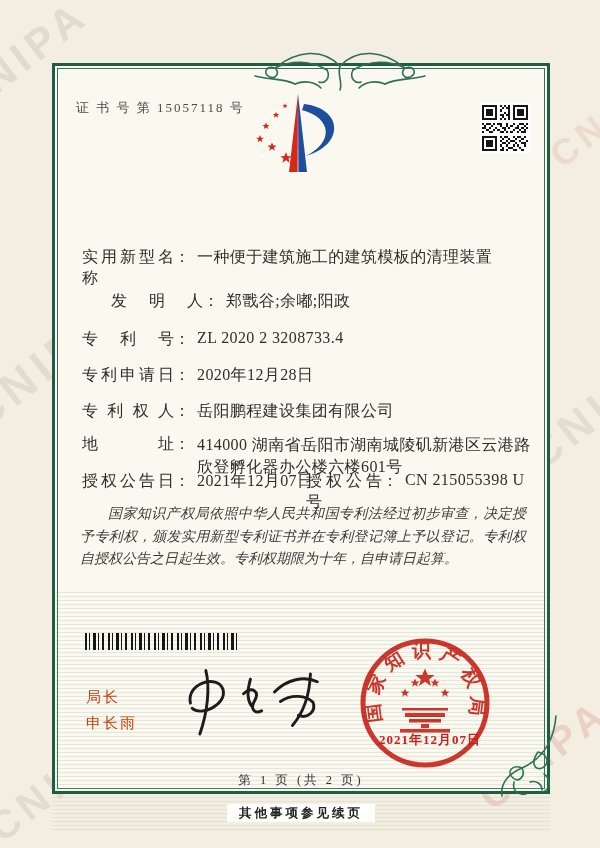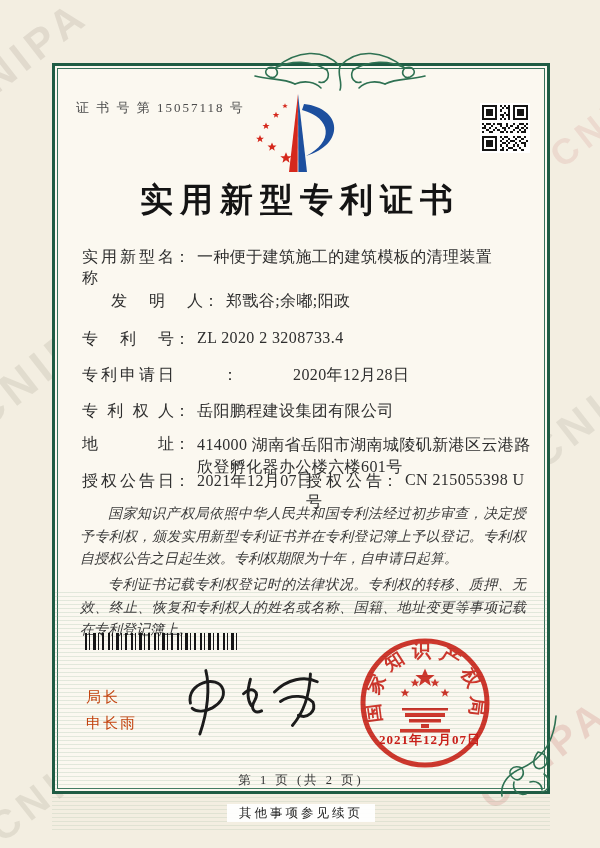--- a/index.html
+++ b/index.html
@@ -30,42 +30,42 @@
   .certno{position:absolute;left:76px;top:99px;font-size:13px;letter-spacing:2px;color:#4c4c4c;}
   .logo{position:absolute;left:252px;top:92px;}
   .qr{position:absolute;left:480px;top:103px;width:50px;height:50px;background:#fff;padding:2px;box-sizing:border-box;}
   .title{position:absolute;left:0;top:178px;width:100%;text-align:center;
          font-size:33px;font-weight:700;letter-spacing:7px;color:#141414;}
   .frow{position:absolute;left:82px;display:flex;align-items:flex-start;
         font-size:16px;color:#2e2e2e;}
   .flabel{display:inline-block;width:92px;text-align:justify;text-align-last:justify;flex:none;}
   .fcolon{flex:none;margin-right:7px;}
   .fvalue{letter-spacing:0.4px;}
-  .r-name{top:247px;} .r-inv{top:291px;margin-left:29px;} .r-pat{top:329px;} .r-fil{top:365px;gap:48px;}
+  .r-name{top:247px;} .r-inv{top:291px;margin-left:29px;} .r-pat{top:329px;} .r-fil{top:365px;}
   .r-own{top:401px;} .r-adr{top:434px;} .r-gd{top:471px;} .r-gn{top:471px;left:306px;}
   .r-adr .fvalue{width:342px;line-height:1.35;}
   .r-gn .flabel{width:76px;}
   .paras{position:absolute;left:80px;top:503px;width:446px;font-style:italic;
          font-size:14px;line-height:1.62;color:#3a3a3a;text-align:justify;}
   .paras p{margin:0;text-indent:2em;}
   .paras p + p{margin-top:3px;}
   .barcode{position:absolute;left:85px;top:633px;width:152px;height:17px;
     background:repeating-linear-gradient(90deg,
       #151515 0 2px,transparent 2px 4px,#151515 4px 5px,transparent 5px 8px,
       #151515 8px 11px,transparent 11px 13px,#151515 13px 14px,transparent 14px 17px,
       #151515 17px 19px,transparent 19px 23px);}
   .signer{position:absolute;left:86px;top:684px;font-size:15px;color:#c2410c;line-height:1.75;letter-spacing:2px;}
   .signature{position:absolute;left:175px;top:664px;}
   .seal{position:absolute;left:358px;top:636px;opacity:0.92;mix-blend-mode:multiply;}
   .sealdate{position:absolute;left:360px;top:731px;width:140px;text-align:center;
             font-size:13px;font-weight:700;color:#c8201a;letter-spacing:1px;}
   .pageno{position:absolute;left:52px;top:772px;width:498px;text-align:center;
           font-size:12.5px;letter-spacing:3px;color:#333;}
   .note{position:absolute;left:52px;top:805px;width:498px;text-align:center;font-size:12.5px;color:#222;}
-  .note span{background:rgba(255,255,255,0.92);padding:2px 12px;letter-spacing:3px;}
+  .note span{background:rgba(255,255,255,0.92);padding:2px 12px;letter-spacing:3px;font-weight:bold;}
   .sealtext{font-size:19px;letter-spacing:7px;fill:#d0281e;font-weight:700;}
 </style>
 </head>
 <body>
 
 <div class="page">
 
   <div class="wm g1">CNIPA</div>
   <div class="wm g2">CNIPA</div>
   <div class="wm g3">CNIPA</div>
@@ -135,21 +135,20 @@
           <rect x="15" y="1" width="5" height="5" fill="#fff"></rect>
           <rect x="1" y="15" width="5" height="5" fill="#fff"></rect>
         <rect x="2" y="2" width="3" height="3"></rect>
           <rect x="16" y="2" width="3" height="3"></rect>
           <rect x="2" y="16" width="3" height="3"></rect>
         <path d="M8 0h1v1h-1zM10 0h1v1h-1zM12 0h1v1h-1zM9 1h1v1h-1zM11 1h2v1h-2zM8 2h1v1h-1zM12 2h1v1h-1zM10 3h1v1h-1zM12 3h1v2h-1zM8 4h2v1h-2zM11 4h1v1h-1zM9 5h1v1h-1zM12 5h1v1h-1zM8 6h1v1h-1zM10 6h1v1h-1zM12 6h1v1h-1zM0 8h1v1h-1zM2 8h2v1h-2zM5 8h1v1h-1zM7 8h2v1h-2zM11 8h1v2h-1zM14 8h1v1h-1zM17 8h2v1h-2zM20 8h1v1h-1zM1 9h1v1h-1zM4 9h1v1h-1zM8 9h1v1h-1zM13 9h1v1h-1zM16 9h1v1h-1zM19 9h1v1h-1zM0 10h2v1h-2zM3 10h1v1h-1zM6 10h1v1h-1zM9 10h2v1h-2zM12 10h1v1h-1zM15 10h2v1h-2zM18 10h1v1h-1zM20 10h1v1h-1zM2 11h1v1h-1zM5 11h1v1h-1zM7 11h1v1h-1zM10 11h1v1h-1zM14 11h1v1h-1zM17 11h1v1h-1zM19 11h1v1h-1zM0 12h1v1h-1zM3 12h2v1h-2zM8 12h2v1h-2zM11 12h1v1h-1zM13 12h1v1h-1zM16 12h1v1h-1zM18 12h2v1h-2zM8 14h1v1h-1zM10 14h2v1h-2zM14 14h1v1h-1zM16 14h2v1h-2zM19 14h1v1h-1zM9 15h1v1h-1zM12 15h1v1h-1zM15 15h1v1h-1zM18 15h1v1h-1zM8 16h1v1h-1zM11 16h1v1h-1zM13 16h2v1h-2zM17 16h1v1h-1zM20 16h1v1h-1zM9 17h2v1h-2zM12 17h1v1h-1zM15 17h1v1h-1zM18 17h2v1h-2zM8 18h1v1h-1zM11 18h1v1h-1zM14 18h1v1h-1zM16 18h1v1h-1zM19 18h1v1h-1zM9 19h1v1h-1zM12 19h2v1h-2zM17 19h1v1h-1zM8 20h2v1h-2zM11 20h1v1h-1zM14 20h2v1h-2zM18 20h1v1h-1z"></path>
       </g>
     </svg>
   </div>
 
-  <div class="title">实用新型专利证书</div>
 
   <div class="frow r-name">
     <span class="flabel">实用新型名称</span>
       <span class="fcolon">：</span>
     <span class="fvalue">一种便于建筑施工的建筑模板的清理装置</span>
   </div>
   <div class="frow r-inv">
     <span class="flabel">发明人</span>
       <span class="fcolon">：</span>
     <span class="fvalue">郑戬谷;余嘟;阳政</span>
@@ -180,21 +179,20 @@
     <span class="fvalue">2021年12月07日</span>
   </div>
   <div class="frow r-gn">
     <span class="flabel">授权公告号</span>
       <span class="fcolon">：</span>
     <span class="fvalue">CN 215055398 U</span>
   </div>
 
   <div class="paras">
     <p>国家知识产权局依照中华人民共和国专利法经过初步审查，决定授予专利权，颁发实用新型专利证书并在专利登记簿上予以登记。专利权自授权公告之日起生效。专利权期限为十年，自申请日起算。</p>
-    <p>专利证书记载专利权登记时的法律状况。专利权的转移、质押、无效、终止、恢复和专利权人的姓名或名称、国籍、地址变更等事项记载在专利登记簿上。</p>
   </div>
 
   <div class="barcode"></div>
 
   <div class="signer">
     <div>局长</div>
     <div>申长雨</div>
   </div>
 
   <svg class="signature" width="150" height="80" viewBox="0 0 175 90">

